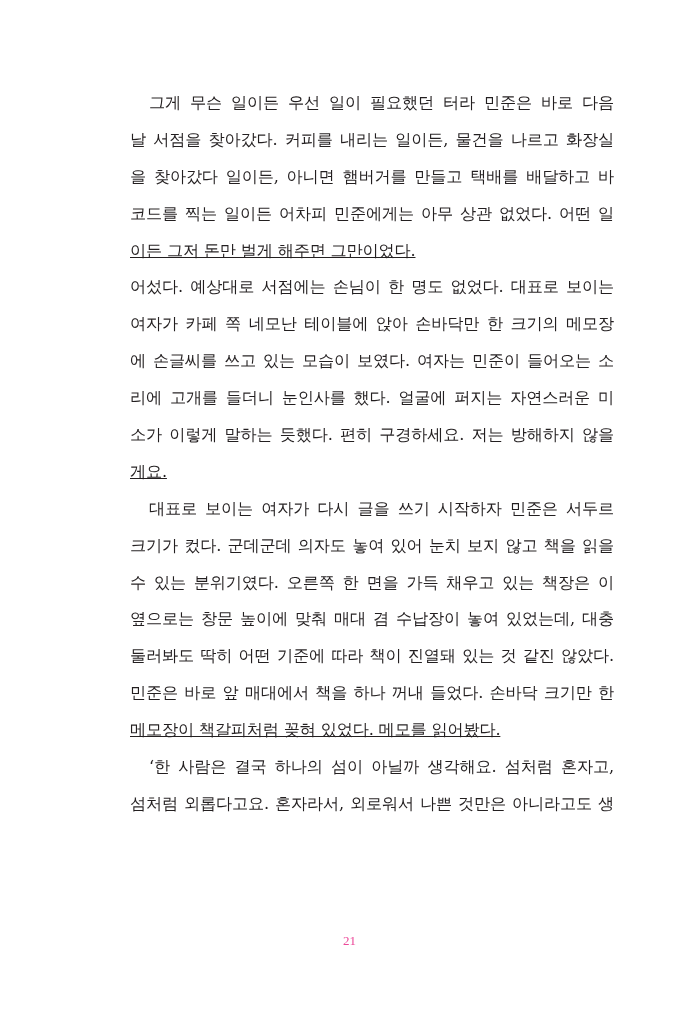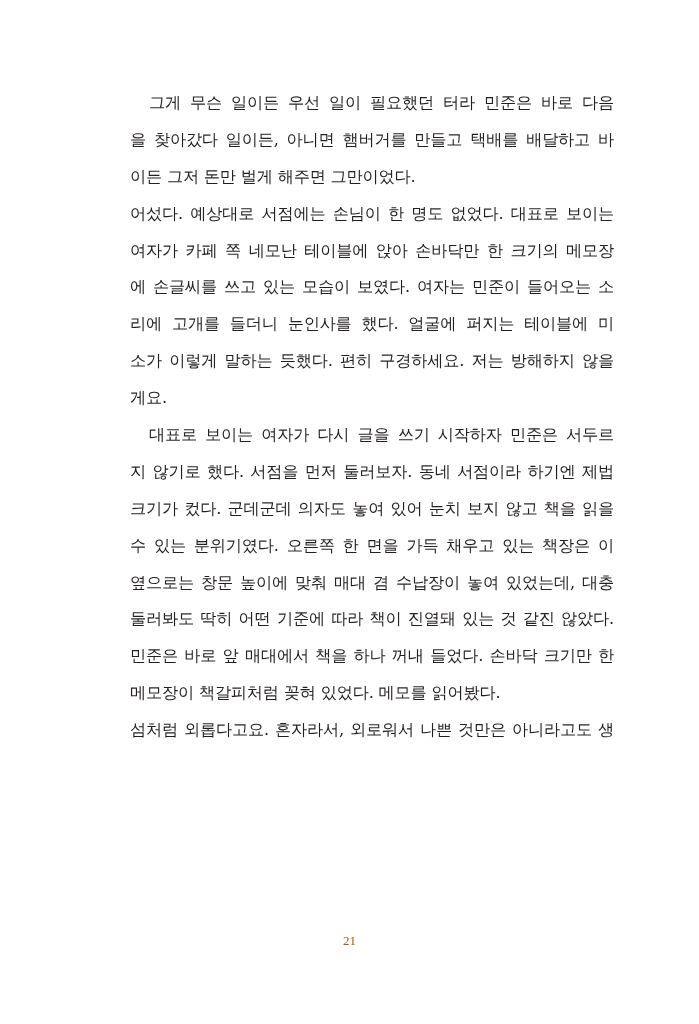--- a/index.html
+++ b/index.html
@@ -36,50 +36,53 @@
     white-space: nowrap;
     text-align: justify;
     text-align-last: justify;
     letter-spacing: -0.2px;
   }
   .line.indent {
     padding-left: 19px;
   }
   .line.last {
     text-align-last: left;
+    text-decoration: underline;
   }
   .page-number {
     position: absolute;
     left: 0;
     width: 699px;
     top: 933px;
     text-align: center;
     font-family: "Liberation Serif", serif;
     font-size: 13px;
-    color: #a16207;
+    color: #ec4899;
   }
 </style>
 </head>
 <body>
 
 <div class="page">
   <div class="text-block" id="text-block">
       <div class="line indent">그게 무슨 일이든 우선 일이 필요했던 터라 민준은 바로 다음</div>
+      <div class="line">날 서점을 찾아갔다. 커피를 내리는 일이든, 물건을 나르고 화장실</div>
       <div class="line">을 찾아갔다 일이든, 아니면 햄버거를 만들고 택배를 배달하고 바</div>
+      <div class="line">코드를 찍는 일이든 어차피 민준에게는 아무 상관 없었다. 어떤 일</div>
       <div class="line last">이든 그저 돈만 벌게 해주면 그만이었다.</div>
       <div class="line">어섰다. 예상대로 서점에는 손님이 한 명도 없었다. 대표로 보이는</div>
       <div class="line">여자가 카페 쪽 네모난 테이블에 앉아 손바닥만 한 크기의 메모장</div>
       <div class="line">에 손글씨를 쓰고 있는 모습이 보였다. 여자는 민준이 들어오는 소</div>
-      <div class="line">리에 고개를 들더니 눈인사를 했다. 얼굴에 퍼지는 테이블에 미</div>
+      <div class="line">리에 고개를 들더니 눈인사를 했다. 얼굴에 퍼지는 자연스러운 미</div>
       <div class="line">소가 이렇게 말하는 듯했다. 편히 구경하세요. 저는 방해하지 않을</div>
       <div class="line last">게요.</div>
       <div class="line indent">대표로 보이는 여자가 다시 글을 쓰기 시작하자 민준은 서두르</div>
-      <div class="line">지 않기로 했다. 서점을 먼저 둘러보자. 동네 서점이라 하기엔 제법</div>
       <div class="line">크기가 컸다. 군데군데 의자도 놓여 있어 눈치 보지 않고 책을 읽을</div>
       <div class="line">수 있는 분위기였다. 오른쪽 한 면을 가득 채우고 있는 책장은 이</div>
       <div class="line">옆으로는 창문 높이에 맞춰 매대 겸 수납장이 놓여 있었는데, 대충</div>
       <div class="line">둘러봐도 딱히 어떤 기준에 따라 책이 진열돼 있는 것 같진 않았다.</div>
       <div class="line">민준은 바로 앞 매대에서 책을 하나 꺼내 들었다. 손바닥 크기만 한</div>
       <div class="line last">메모장이 책갈피처럼 꽂혀 있었다. 메모를 읽어봤다.</div>
+      <div class="line indent">‘한 사람은 결국 하나의 섬이 아닐까 생각해요. 섬처럼 혼자고,</div>
       <div class="line">섬처럼 외롭다고요. 혼자라서, 외로워서 나쁜 것만은 아니라고도 생</div>
     </div>
   <div class="page-number">21</div>
 </div>
 
 </body></html>

